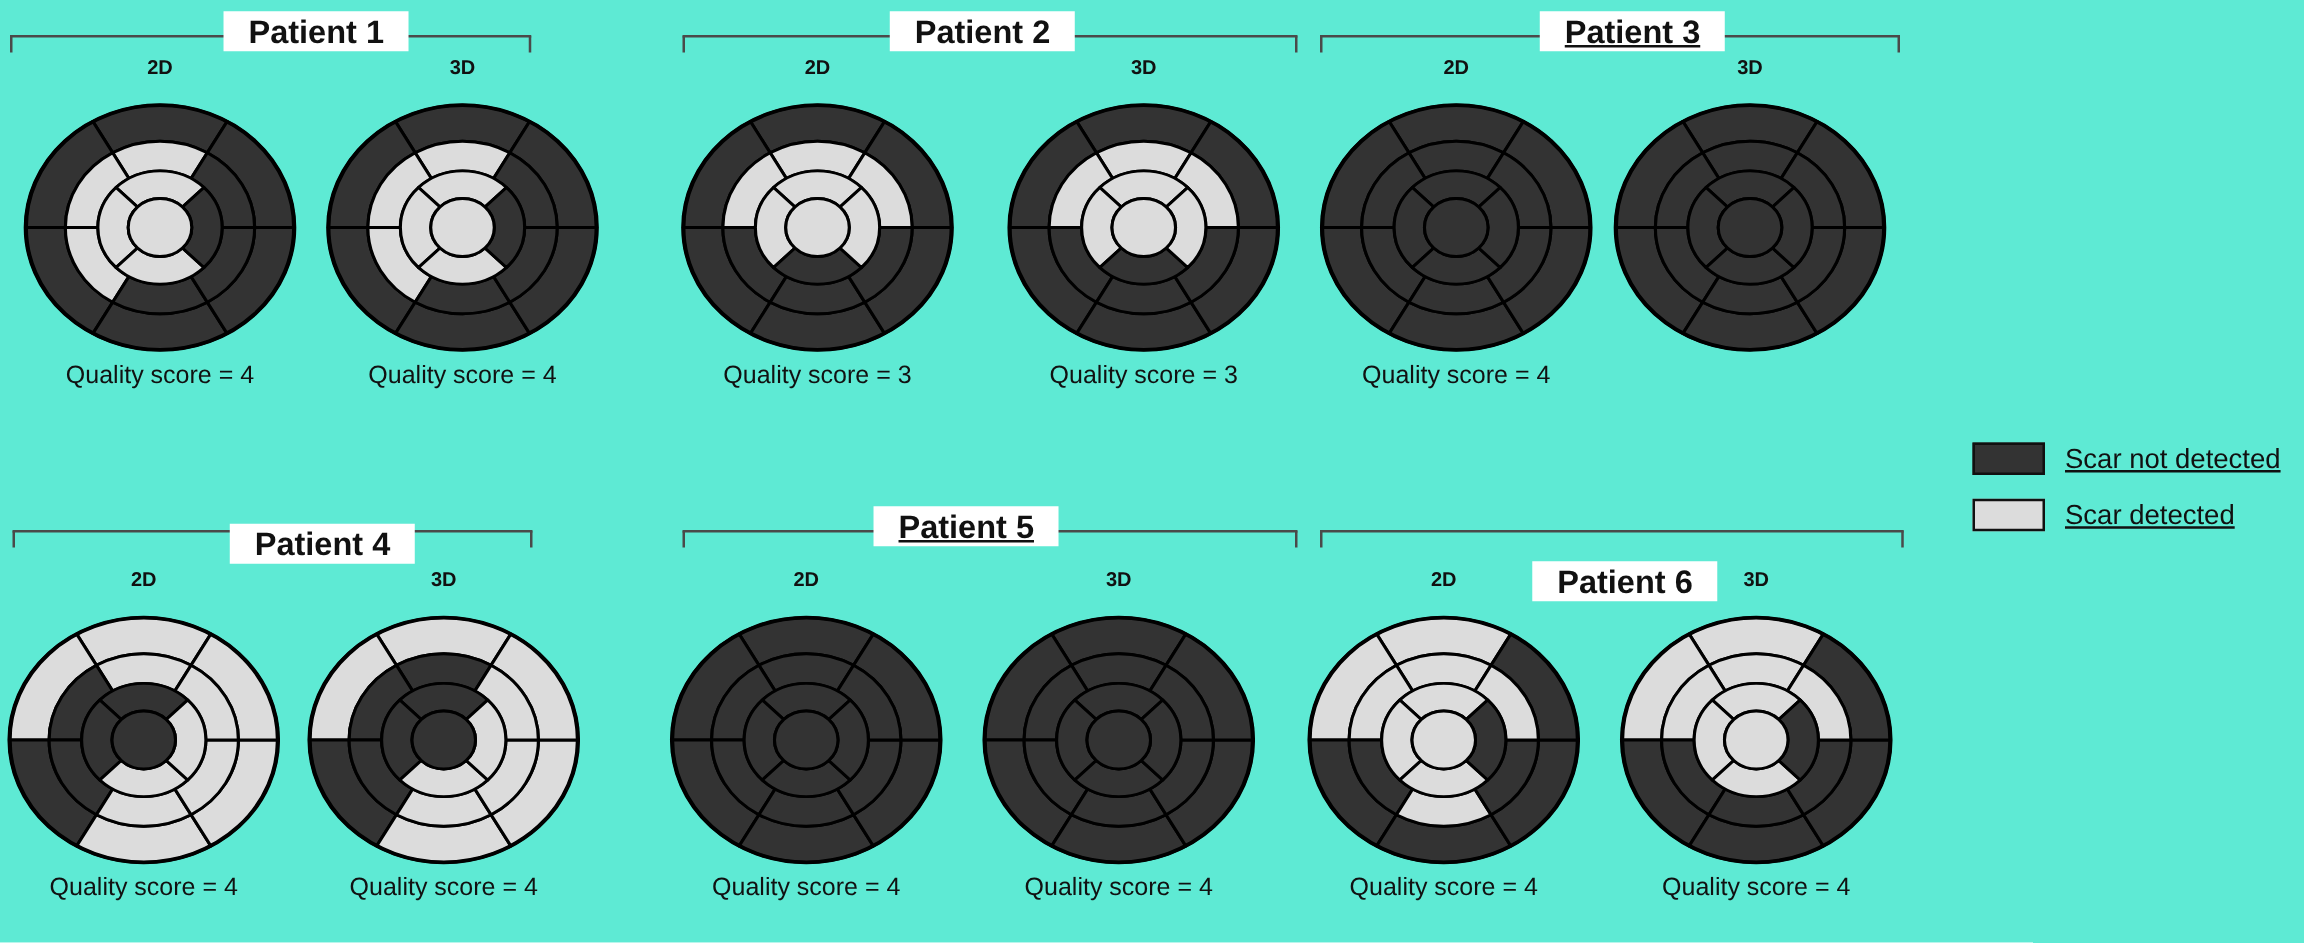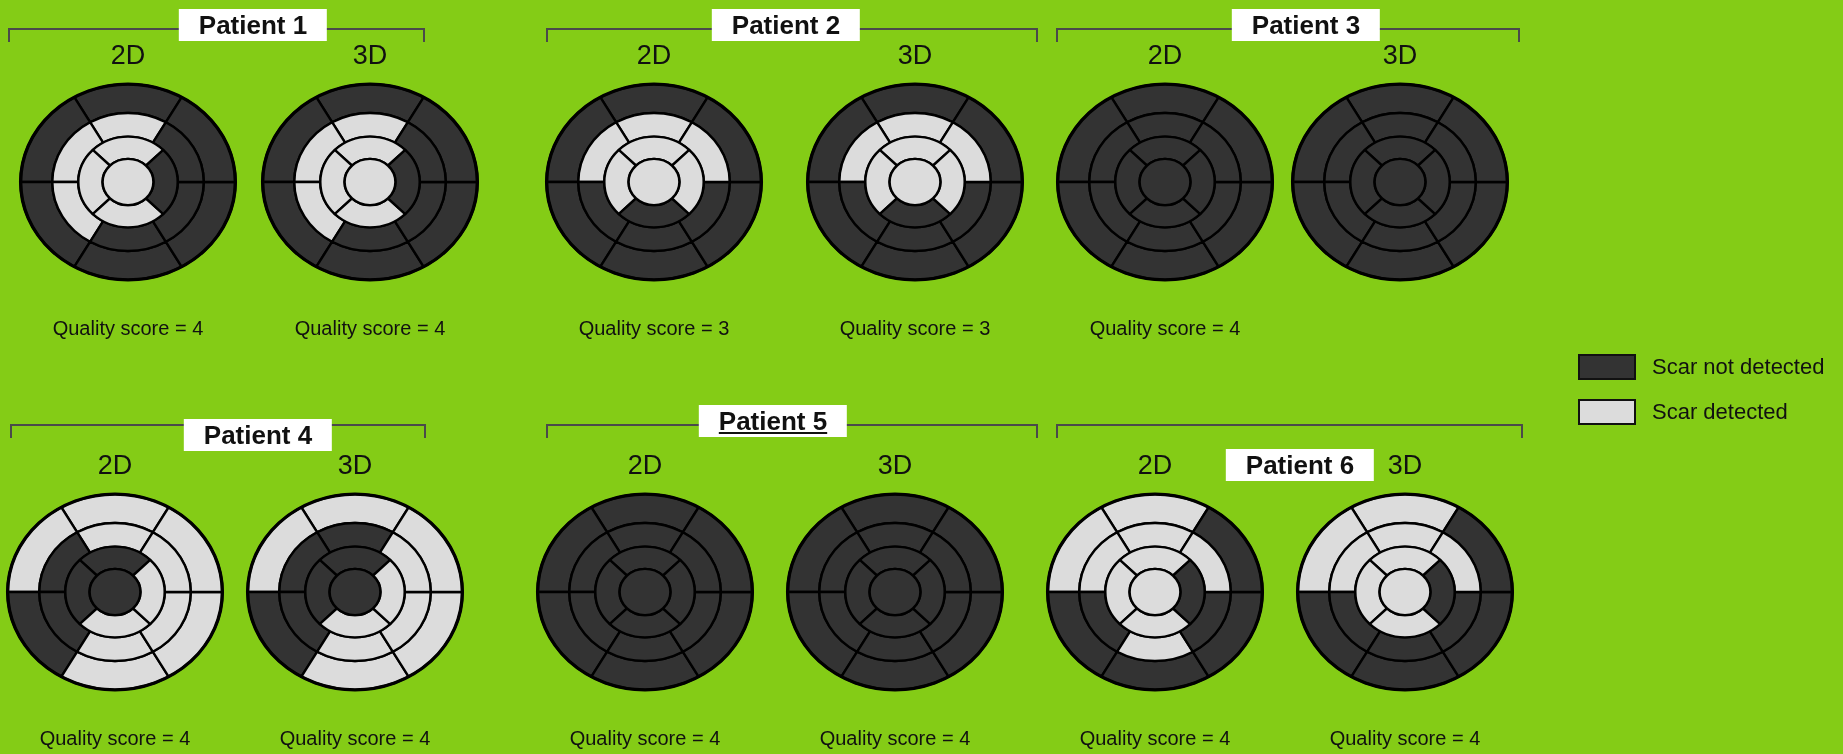--- a/index.html
+++ b/index.html
@@ -1,48 +1,48 @@
 <!DOCTYPE html>
 <html><head>
 <meta charset="utf-8">
 <style>
   html,body{margin:0;padding:0;background:#fff;}
   body{font-family:"Liberation Sans","DejaVu Sans",sans-serif;color:#111;}
-  #canvas{position:relative;width:1843px;height:754px;background:#84cc16;overflow:hidden;}
+  #canvas{position:relative;width:1843px;height:754px;background:#5eead4;overflow:hidden;}
 
   .bracket{position:absolute;height:14px;border-top:2px solid #4a4a4a;}
   .bracket::before,.bracket::after{content:"";position:absolute;top:-1px;width:2px;height:13px;background:#4a4a4a;}
   .bracket::before{left:0;}
   .bracket::after{right:0;}
 
   .ptitle{position:absolute;transform:translateX(-50%);background:#fff;padding:0 20px;
           font-size:26px;font-weight:600;line-height:32px;white-space:nowrap;z-index:2;}
 
   .panel{position:absolute;width:234px;transform:translateX(-50%);text-align:center;}
-  .panel-label{font-size:27px;font-weight:400;line-height:26px;margin-bottom:12px;}
+  .panel-label{font-size:16px;font-weight:700;line-height:26px;margin-bottom:12px;}
   .plot{width:222px;height:204px;margin:0 auto;}
-  .score{font-size:20px;line-height:24px;margin-top:32px;white-space:nowrap;}
+  .score{font-size:20px;line-height:24px;margin-top:4px;white-space:nowrap;}
 
   .legend-row{position:absolute;left:1578px;display:flex;align-items:center;gap:16px;}
   .swatch{width:58px;height:26px;border:2px solid #111;box-sizing:border-box;}
-  .legend-label{font-size:22px;line-height:26px;white-space:nowrap;}
+  .legend-label{font-size:22px;line-height:26px;white-space:nowrap;text-decoration:underline;}
 </style>
 </head>
 <body>
 
 <div id="canvas">
 
   <div class="bracket" style="left:8px;top:28px;width:417px;"></div>
   <div class="ptitle" style="left:253px;top:9px;">Patient 1</div>
 
   <div class="bracket" style="left:546px;top:28px;width:492px;"></div>
   <div class="ptitle" style="left:786px;top:9px;">Patient 2</div>
 
   <div class="bracket" style="left:1056px;top:28px;width:464px;"></div>
-  <div class="ptitle" style="left:1306px;top:9px;">Patient 3</div>
+  <div class="ptitle" style="left:1306px;top:9px;text-decoration:underline;">Patient 3</div>
 
   <div class="bracket" style="left:10px;top:424px;width:416px;"></div>
   <div class="ptitle" style="left:258px;top:419px;text-align:right;">Patient 4</div>
 
   <div class="bracket" style="left:546px;top:424px;width:492px;"></div>
   <div class="ptitle" style="left:773px;top:405px;text-decoration:underline;">Patient 5</div>
 
   <div class="bracket" style="left:1056px;top:424px;width:467px;"></div>
   <div class="ptitle" style="left:1300px;top:405px;margin-top:44px;">Patient 6</div>
 

